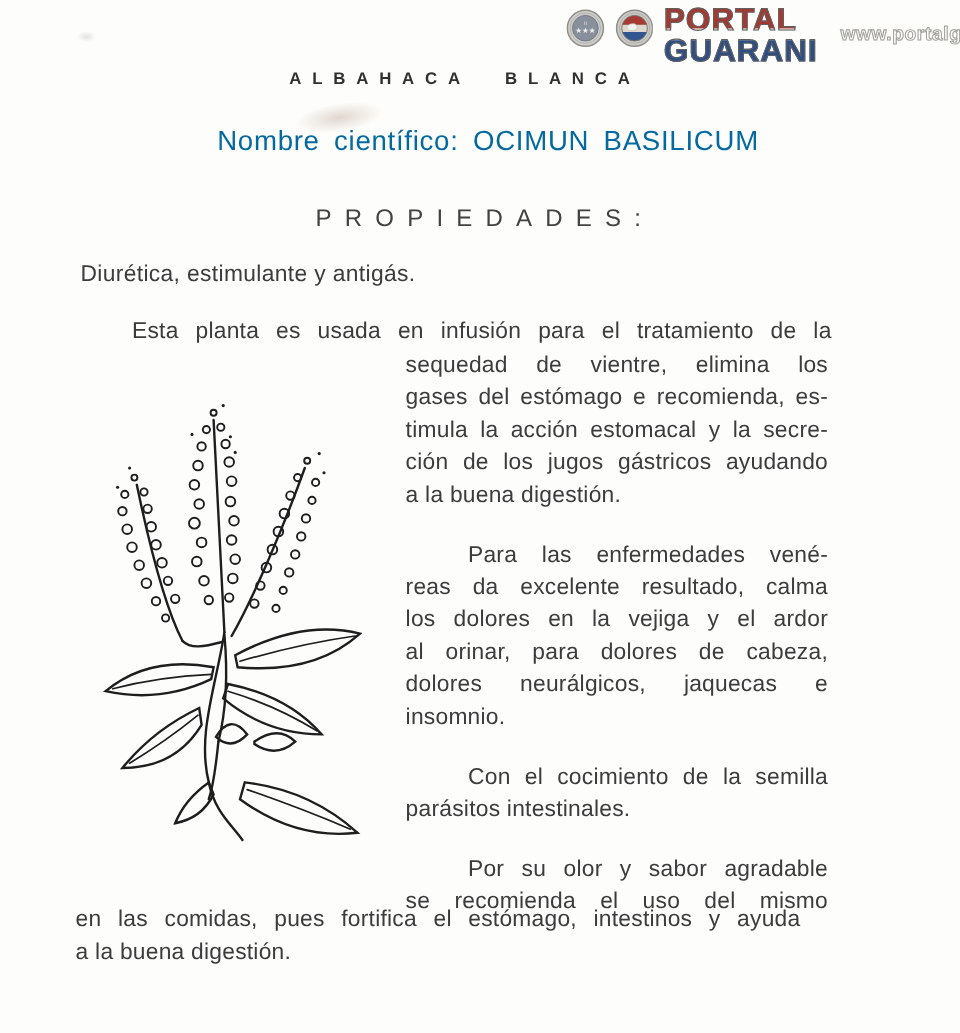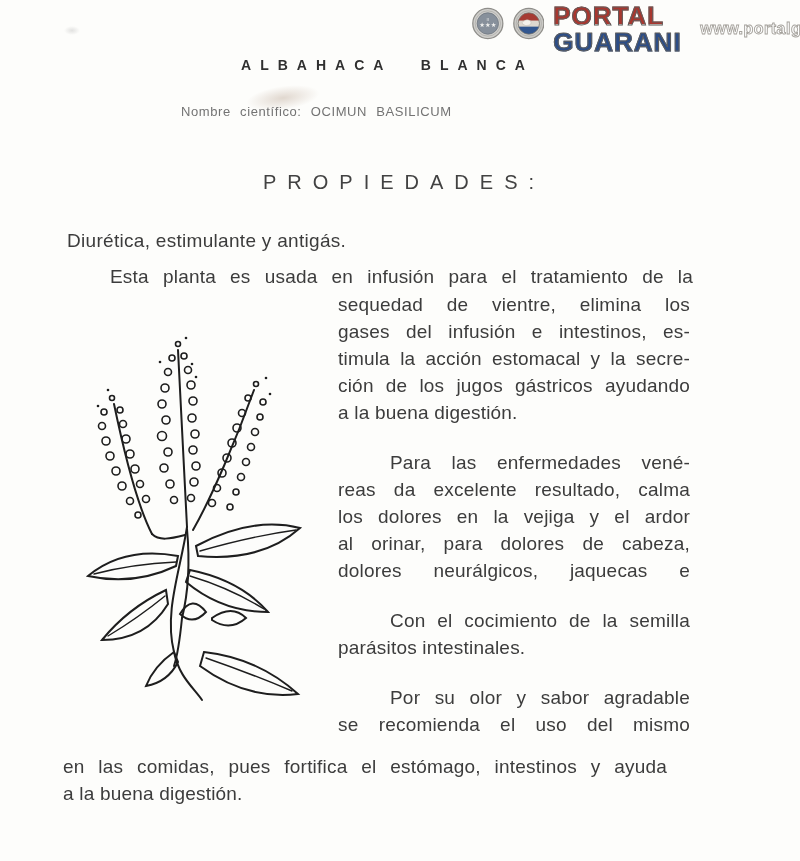--- a/index.html
+++ b/index.html
@@ -24,23 +24,23 @@
   .logo-url {
     font-size:16px; font-weight:bold; letter-spacing:0.5px; margin-top:-1px;
     color:#ffffff; -webkit-text-stroke:0.9px #a5a29c;
   }
   
   .abs { position:absolute; white-space:nowrap; }
   .doc-title {
     top:57px; left:0; width:775px; text-align:center;
     font-size:14px; font-weight:bold; letter-spacing:9px; word-spacing:16px; color:#303030;
   }
-  .sci-name { top:104px; left:181px; font-size:13px; letter-spacing:0.6px; word-spacing:5px; color:#737373; }
+  .sci-name { top:104px; left:181px; font-size:23px; letter-spacing:0.6px; word-spacing:5px; color:#0369a1; }
   .section-heading { top:171px; left:241px; font-size:20px; letter-spacing:11px; color:#424242;margin-left:22px; }
-  .summary-line { top:218px; left:67px; font-size:19px; letter-spacing:0.3px;margin-top:12px; }
+  .summary-line { top:218px; left:67px; font-size:19px; letter-spacing:0.3px; }
   
   .intro-line {
     position:absolute; top:263px; left:110px; width:583px;
     font-size:19px; line-height:27px; letter-spacing:0.2px;
     text-align:justify; text-align-last:justify;
   }
   .column { position:absolute; top:291px; left:338px; width:352px; font-size:19px; line-height:27px; letter-spacing:0.2px; }
   .footer-block { position:absolute; top:753px; left:63px; width:604px; font-size:19px; line-height:27px; letter-spacing:0.2px; }
   .bline { height:27px; text-align:justify; text-align-last:justify; }
   .bline.end { text-align-last:left; margin-bottom:10px; }
@@ -196,29 +196,30 @@
       <circle cx="46" cy="68" r="1.3"></circle>
         <circle cx="36" cy="84" r="1.3"></circle>
         <circle cx="204" cy="56" r="1.3"></circle>
       <circle cx="208" cy="72" r="1.3"></circle>
         <circle cx="130" cy="42" r="1.3"></circle>
     </g>
   </svg>
 
   <div class="column">
       <div class="bline fill">sequedad de vientre, elimina los</div>
-      <div class="bline fill">gases del infusión e intestinos, es-</div>
+      <div class="bline fill">gases del estómago e recomienda, es-</div>
       <div class="bline fill">timula la acción estomacal y la secre-</div>
       <div class="bline fill">ción de los jugos gástricos ayudando</div>
       <div class="bline end">a la buena digestión.</div>
       <div class="bline indent-fill">Para las enfermedades vené-</div>
       <div class="bline fill">reas da excelente resultado, calma</div>
       <div class="bline fill">los dolores en la vejiga y el ardor</div>
       <div class="bline fill">al orinar, para dolores de cabeza,</div>
       <div class="bline fill">dolores neurálgicos, jaquecas e</div>
+      <div class="bline end">insomnio.</div>
       <div class="bline indent-fill">Con el cocimiento de la semilla</div>
       <div class="bline end">parásitos intestinales.</div>
       <div class="bline indent-fill">Por su olor y sabor agradable</div>
       <div class="bline fill">se recomienda el uso del mismo</div>
     </div>
 
   <div class="footer-block">
       <div class="bline fill">en las comidas, pues fortifica el estómago, intestinos y ayuda</div>
       <div class="bline end">a la buena digestión.</div>
     </div>

